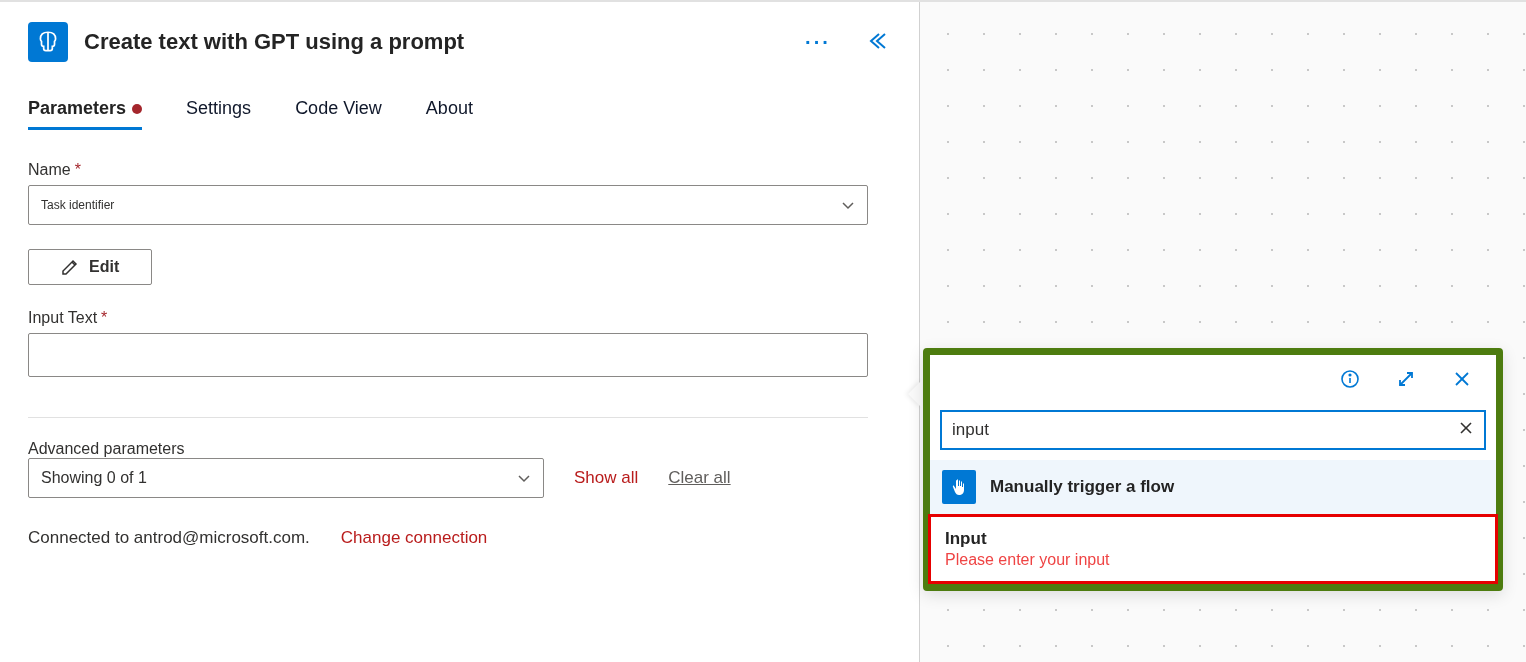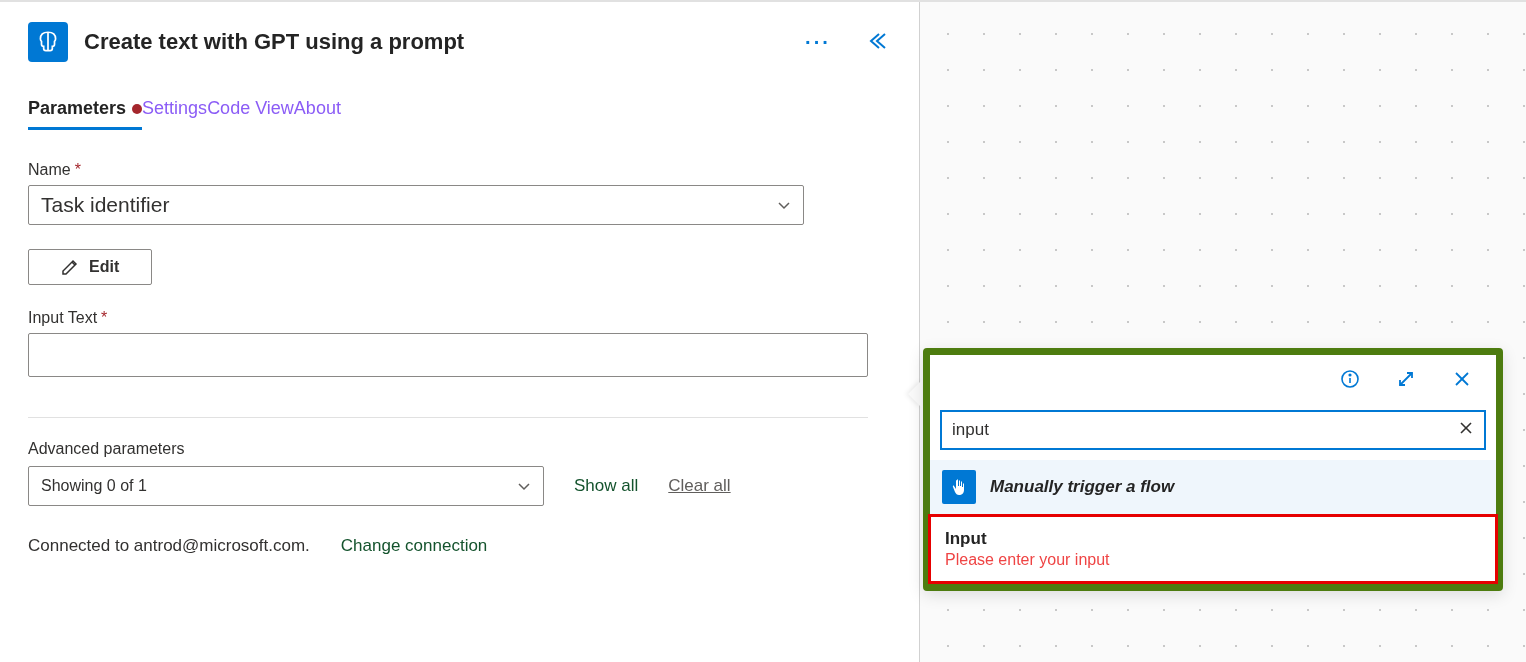--- a/index.html
+++ b/index.html
@@ -72,26 +72,27 @@
     }
     .collapse-btn {
       background: none;
       border: none;
       cursor: pointer;
       padding: 4px;
       color: #0078d4;
     }
     .tabs {
       display: flex;
+      gap: 44px;
       border-bottom: 1px solid transparent;
       margin-bottom: 30px;
     }
     .tab {
       font-size: 18px;
-      color: #8b5cf6;
+      color: #0f172a;
       padding-bottom: 8px;
       cursor: pointer;
       border-bottom: 3px solid transparent;
       display: flex;
       align-items: center;
       gap: 6px;
     }
     .tab.active {
       color: #242424;
       font-weight: 600;
@@ -109,29 +110,29 @@
       color: #323130;
       margin-bottom: 6px;
       display: flex;
       align-items: flex-end;
       gap: 4px;
     }
     .required-asterisk {
       color: #a4262c;
     }
     .select-field {
-      width: 776px;
+      width: 840px;
       height: 40px;
       border: 1px solid #8a8886;
       border-radius: 2px;
       padding: 0 12px;
       display: flex;
       align-items: center;
       justify-content: space-between;
-      font-size: 21px;
+      font-size: 12px;
       color: #323130;
       background: #fff;
       cursor: pointer;
       margin-bottom: 24px;
     }
     .chevron-down {
       width: 14px;
       height: 14px;
     }
     .edit-btn {
@@ -160,21 +161,20 @@
     }
     .divider {
       width: 840px;
       height: 1px;
       background: #e1e1e1;
       margin-bottom: 22px;
     }
     .advanced-label {
       font-size: 16px;
       color: #323130;
-      margin-bottom: 8px;
     }
     .advanced-row {
       display: flex;
       align-items: center;
       gap: 30px;
       margin-bottom: 30px;
     }
     .advanced-select {
       width: 516px;
       height: 40px;
@@ -186,21 +186,21 @@
       justify-content: space-between;
       font-size: 16px;
       color: #323130;
       background: #fff;
       cursor: pointer;
     }
     .link-btn {
       background: none;
       border: none;
       font-size: 17px;
-      color: #14532d;
+      color: #b91c1c;
       cursor: pointer;
     }
     .link-gray {
       background: none;
       border: none;
       font-size: 17px;
       color: #605e5c;
       text-decoration: underline;
       cursor: pointer;
     }
@@ -277,21 +277,20 @@
       cursor: pointer;
       font-size: 18px;
       color: #323130;
     }
     .result-header {
       background: #eff6fc;
       display: flex;
       align-items: center;
       gap: 14px;
       padding: 10px 12px;
-      font-style: italic;
     }
     .trigger-icon {
       width: 34px;
       height: 34px;
       background: #0078d4;
       border-radius: 2px;
       display: flex;
       align-items: center;
       justify-content: center;
     }

